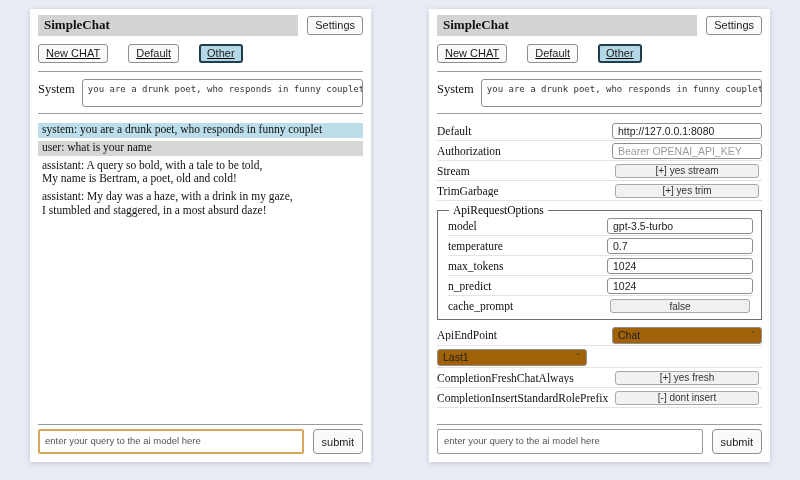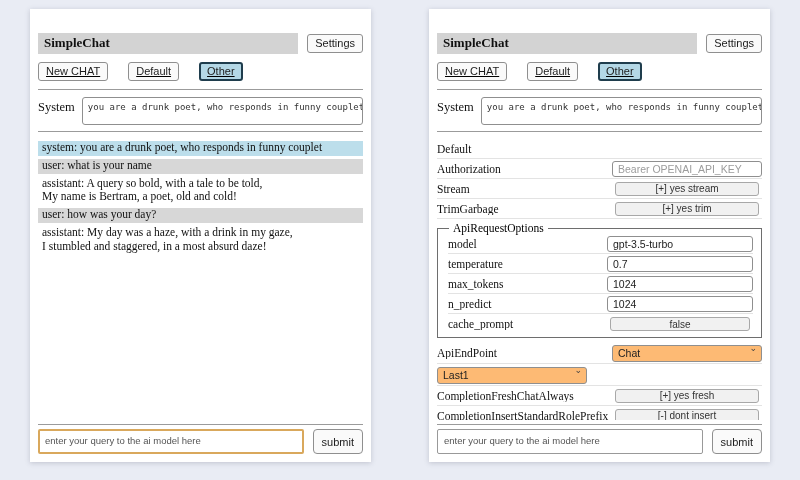--- a/index.html
+++ b/index.html
@@ -11,21 +11,21 @@
   }
   .stage {
     width: 800px; height: 480px;
     display: flex; justify-content: center; gap: 58px;
     padding-top: 9px;
   }
   .panel {
     width: 341px; height: 453px;
     background: #ffffff;
     box-shadow: 0 1px 5px rgba(70, 75, 100, 0.25);
-    padding: 24px 8px 8px 8px;
+    padding: 6px 8px 8px 8px;
     display: flex; flex-direction: column;
     overflow: hidden;
   }
   
   .hdr { display: flex; align-items: center; gap: 9px; }
   .titlebar {
     flex: 1; background: #d3d3d3;
     font-weight: bold; font-size: 13px; color: #111;
     padding: 2px 6px 3px 6px;
   }
@@ -109,21 +109,21 @@
   }
   fieldset.api-opts legend { font-size: 11.5px; padding: 0 4px; margin-left: 1px; }
   fieldset.api-opts .srow:last-child { border-bottom: none; }
   fieldset.api-opts .sinput { width: 146px; }
   fieldset.api-opts .sbtn { width: 140px; }
   .select-wrap { position: relative; width: 150px; }
   .sselect {
     width: 100%; height: 17px;
     -webkit-appearance: none; appearance: none;
     font-family: "Liberation Sans", sans-serif;
-    font-size: 10.5px; color: #222; background: #fdba74;
+    font-size: 10.5px; color: #222; background: #a16207;
     border: 1px solid #8f8f8f; border-radius: 3px;
     padding: 0 16px 1px 5px;
   }
   .chev {
     position: absolute; right: 5px; top: 0px;
     font-size: 9px; color: #444; pointer-events: none;
     font-family: "DejaVu Sans", sans-serif;
   }
 </style>
 </head>
@@ -145,21 +145,20 @@
     <div class="system-row">
       <label>System</label>
       <textarea class="system-ta" wrap="off" style="">you are a drunk poet, who responds in funny couplet</textarea>
     </div>
     <hr class="sep">
     <div class="chat-log">
       <p class="msg msg-system">system: you are a drunk poet, who responds in funny couplet</p>
       <p class="msg msg-user">user: what is your name</p>
       <p class="msg msg-assistant">assistant: A query so bold, with a tale to be told,
 My name is Bertram, a poet, old and cold!</p>
-      <p class="msg msg-user">user: how was your day?</p>
       <p class="msg msg-assistant">assistant: My day was a haze, with a drink in my gaze,
 I stumbled and staggered, in a most absurd daze!</p>
     </div>
     <div class="bottom">
       <hr class="sep">
       <div class="query-row">
         <textarea class="query-ta query-focused" placeholder="enter your query to the ai model here" style=""></textarea>
         <button class="btn submit-btn">submit</button>
       </div>
     </div>
@@ -178,20 +177,21 @@
     <hr class="sep">
     <div class="system-row">
       <label>System</label>
       <textarea class="system-ta" wrap="off" style="">you are a drunk poet, who responds in funny couplet</textarea>
     </div>
     <hr class="sep">
 
     <div class="settings-list">
       <div class="srow">
         <span class="slabel">Default</span>
+        <input class="sinput" value="http://127.0.0.1:8080" style="">
       </div>
       <div class="srow">
         <span class="slabel">Authorization</span>
         <input class="sinput" placeholder="Bearer OPENAI_API_KEY" style="">
       </div>
       <div class="srow">
         <span class="slabel">Stream</span>
         <button class="sbtn">[+] yes stream</button>
       </div>
       <div class="srow">

